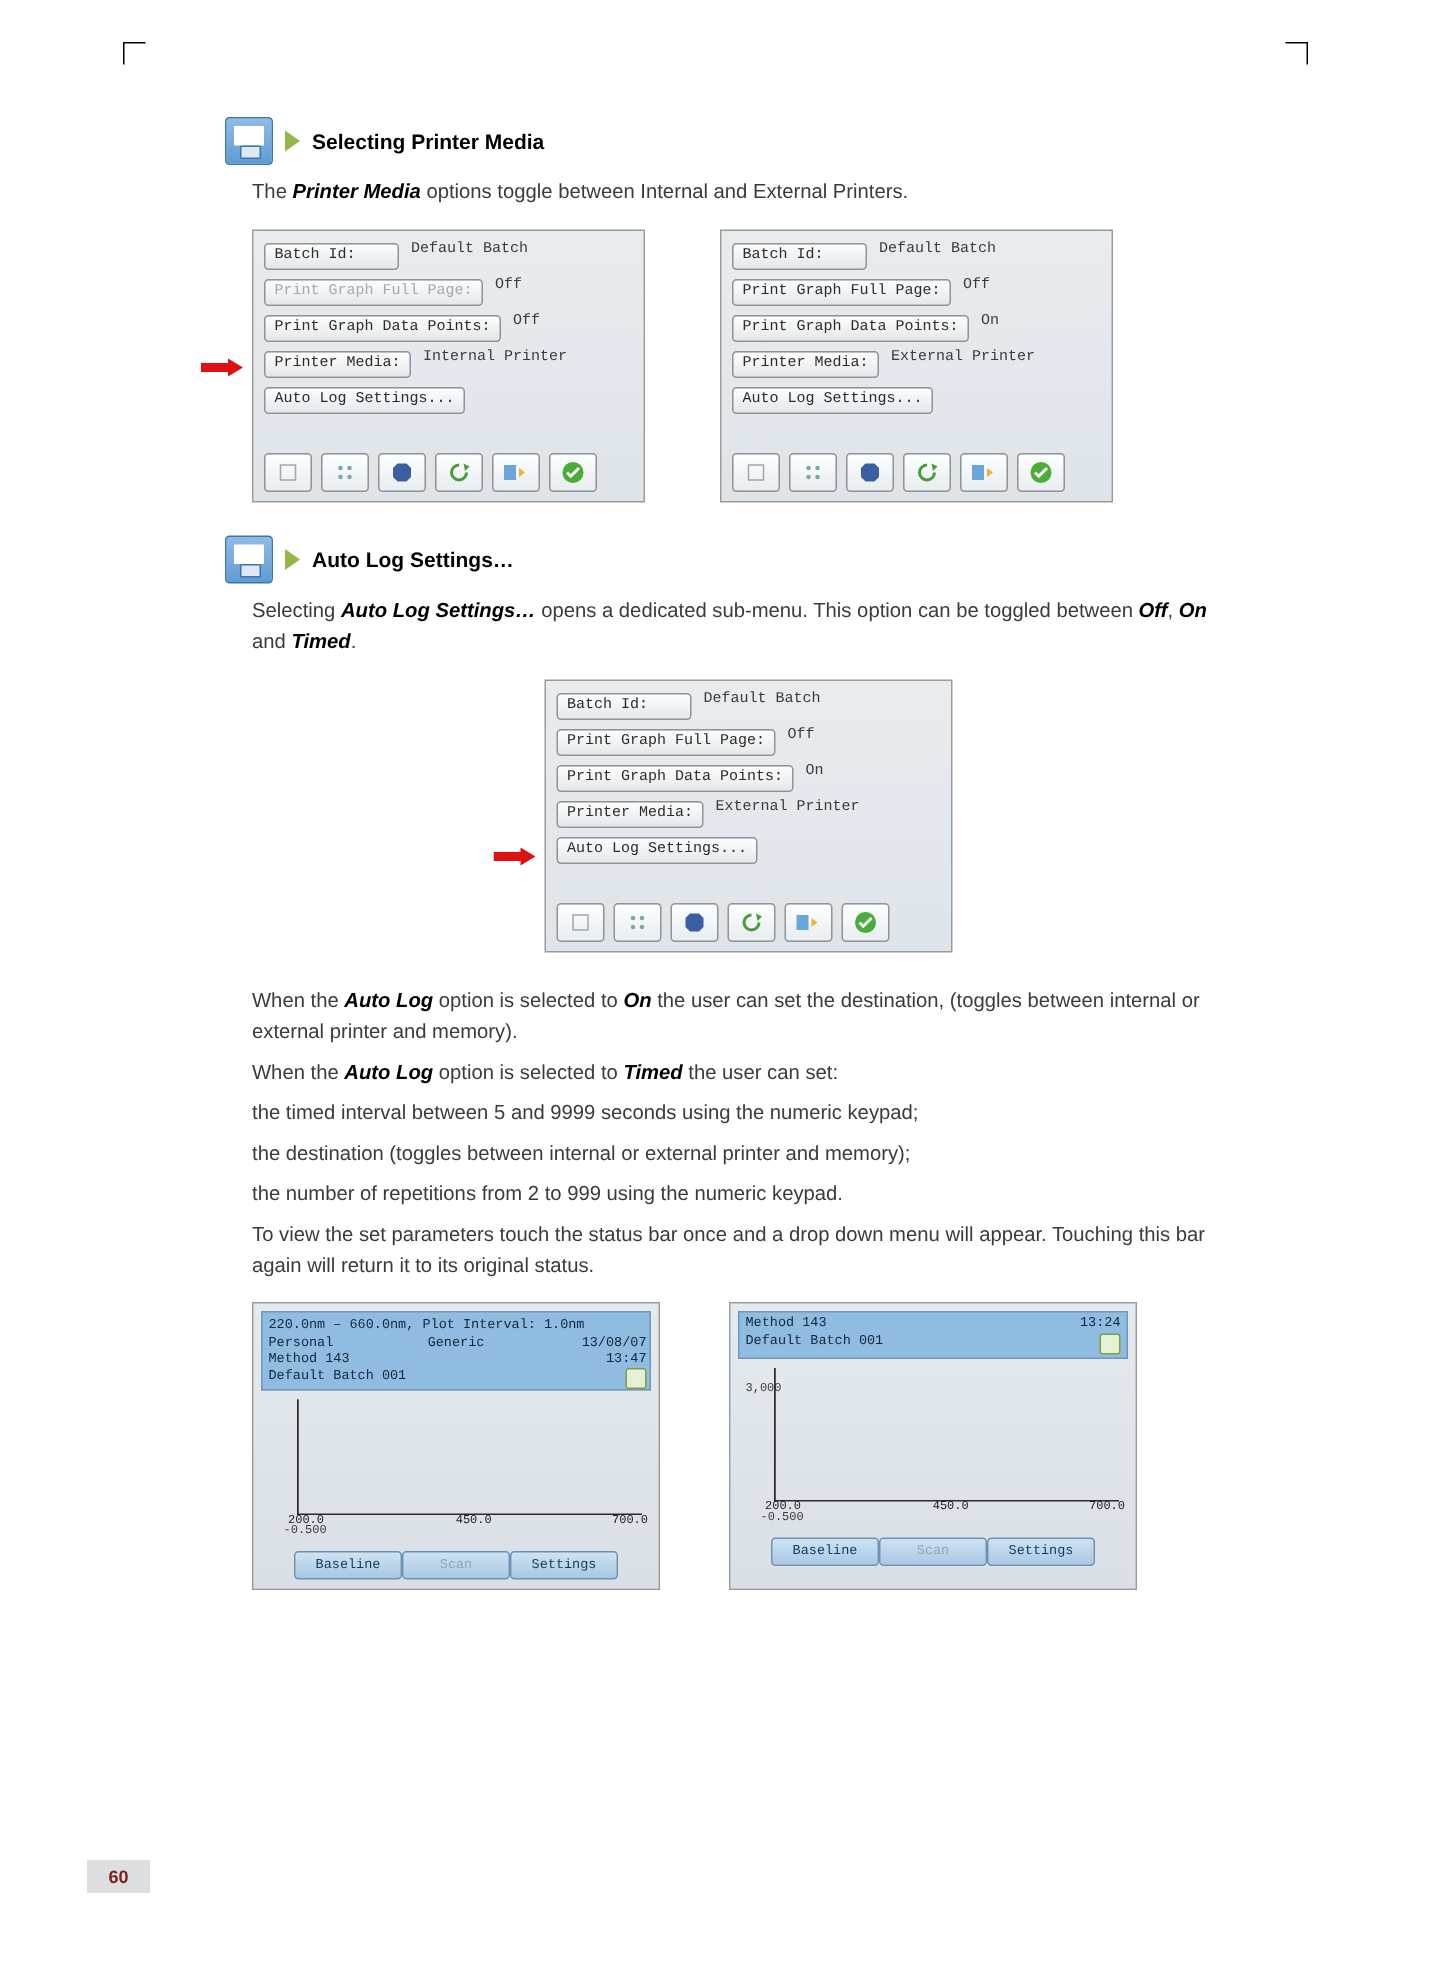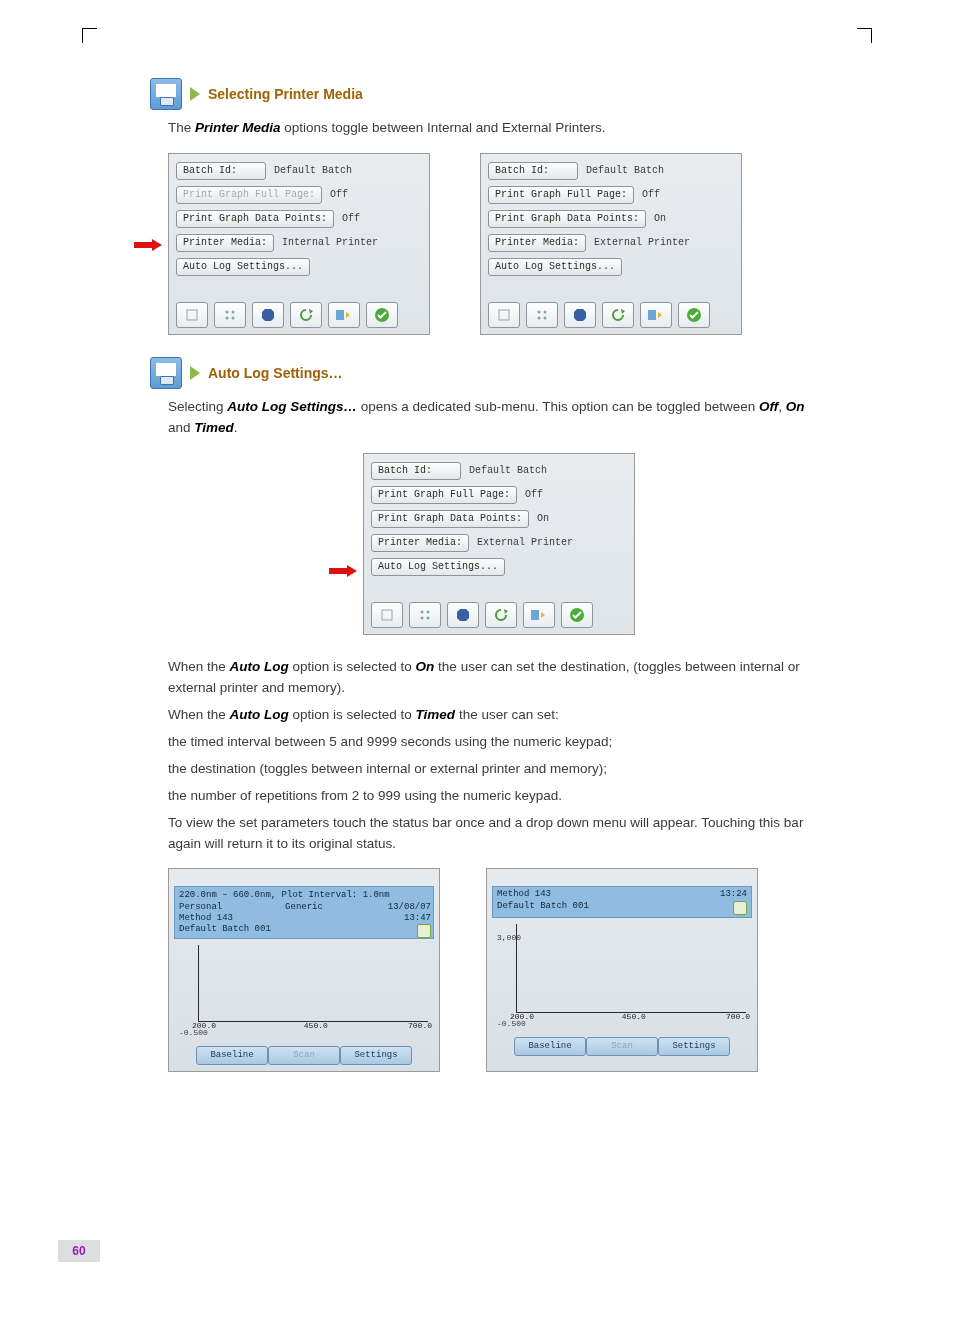--- a/index.html
+++ b/index.html
@@ -2,54 +2,54 @@
 <html><head>
 <meta charset="utf-8">
 <style>
   html,body{margin:0;padding:0;background:#fff;font-family:"Segoe UI",Arial,sans-serif;color:#222}
   .page{width:954px;height:1324px;margin:0 auto;position:relative;background:#fff}
   .crop-tl,.crop-tr{position:absolute;top:28px;width:14px;height:14px;border-top:1px solid #000}
   .crop-tl{left:82px;border-left:1px solid #000}
   .crop-tr{right:82px;border-right:1px solid #000}
   .content{position:absolute;left:150px;top:78px;width:680px}
   .sec{display:flex;align-items:center;gap:8px;margin-bottom:8px}
-  .sec h3{font-size:14px;font-weight:700;margin:0;color:#a16207}
+  .sec h3{font-size:14px;font-weight:700;margin:0;color:#000000}
   .disk{width:30px;height:30px;background:linear-gradient(#8fbce6,#5f9cd4);border:1px solid #3a76ad;border-radius:3px;position:relative}
   .disk:before{content:"";position:absolute;left:5px;top:5px;right:5px;bottom:12px;background:#fff}
   .disk:after{content:"";position:absolute;left:9px;bottom:3px;width:12px;height:7px;background:#dfe9f3;border:1px solid #3a76ad;border-radius:1px}
   .play{width:0;height:0;border-left:10px solid #92b948;border-top:7px solid transparent;border-bottom:7px solid transparent}
   .body{font-size:13.5px;line-height:1.55;color:#3b3b3b;margin-left:18px}
   .body p{margin:.45em 0}
   .row2{display:flex;gap:50px;margin:14px 0 22px 0}
   .row1c{display:flex;justify-content:center;margin:14px 0 22px 0}
   .panel{width:262px;border:1px solid #9a9a9a;background:linear-gradient(#e8ecef,#dfe4e9);padding:8px 7px 6px 7px;box-sizing:border-box;position:relative}
   .panel.wide{width:272px}
-  .opt{display:flex;align-items:center;margin-bottom:6px}
+  .opt{display:flex;margin-bottom:6px}
   .opt .btn{flex:0 0 auto;font:10px/1 "Courier New",monospace;color:#2b2b2b;background:linear-gradient(#fdfdfd,#e4e7ea);border:1px solid #8f949a;border-radius:3px;padding:3px 6px;min-width:90px;box-sizing:border-box}
   .opt .btn.dis{color:#a7a8aa}
   .opt .val{font:10px/1 "Courier New",monospace;color:#3a3a3a;padding-left:8px}
   .iconbar{display:flex;gap:6px;margin-top:26px;align-items:center}
   .ib{width:30px;height:24px;border:1px solid #8f949a;border-radius:3px;background:linear-gradient(#fdfefe,#e9edf0);display:flex;align-items:center;justify-content:center;font-size:14px}
   .ib svg{display:block}
   .arrow{position:absolute;width:28px;height:16px}
   .arrow svg{display:block}
-  .gpanel{width:272px;border:1px solid #9a9a9a;background:linear-gradient(#e5eaef,#d9dfe4);box-sizing:border-box;padding:17px 5px 6px 5px;position:relative}
+  .gpanel{width:272px;border:1px solid #9a9a9a;background:linear-gradient(#e5eaef,#d9dfe4);box-sizing:border-box;padding:5px 5px 6px 5px;position:relative}
   .gpanel .status{background:#8fbce0;font:9px/1.25 "Courier New",monospace;color:#102842;padding:3px 4px;border:1px solid #6d97bc}
   .gpanel .status .r{position:absolute;right:8px}
   .gpanel .status2{background:#8fbce0;font:9px/1.25 "Courier New",monospace;color:#102842;padding:2px 4px;border:1px solid #6d97bc;display:flex;justify-content:space-between}
   .chart{height:76px;border-left:1px solid #2b2b2b;border-bottom:1px solid #2b2b2b;margin:6px 6px 0 24px;position:relative}
   .chart:before{content:"";position:absolute;left:-1px;top:0;bottom:0;width:0;border-left:1px solid #2b2b2b}
   .xticks{position:relative;height:10px;margin:0 6px 14px 24px;font:8px/1 "Courier New",monospace;color:#222}
   .xticks span{position:absolute}
-  .ylab{position:absolute;left:5px;top:84px;font:8px/1 "Courier New",monospace}
+  .ylab{position:absolute;left:15px;top:84px;font:8px/1 "Courier New",monospace}
   .ylab2{position:absolute;left:5px;top:10px;font:8px/1 "Courier New",monospace}
   .btnbar{display:flex;justify-content:center;margin:10px 2px 0}
   .gbtn{font:9px/1 "Courier New",monospace;color:#143a5a;background:linear-gradient(#cfe2f2,#a9c8e2);border:1px solid #6a92b5;border-radius:3px;padding:4px 0;width:70px;text-align:center}
   .gbtn.dis{color:#8ea6bb}
-  .pnum{position:absolute;left:58px;bottom:62px;width:42px;height:22px;background:#dcdee0;display:flex;align-items:center;justify-content:center;font:700 12px/1 Arial;color:#a21caf}
+  .pnum{position:absolute;left:58px;bottom:62px;width:42px;height:22px;background:#dcdee0;display:flex;align-items:center;justify-content:center;font:700 12px/1 Arial;color:#7f1d1d}
   .doc-icon{width:12px;height:12px;background:#e6f0d4;border:1px solid #7aa23f;display:inline-block;border-radius:2px;vertical-align:middle}
   b{color:#000}
 </style>
 </head>
 <body>
 
 <div class="page">
   <div class="crop-tl"></div>
   <div class="crop-tr"></div>
 

